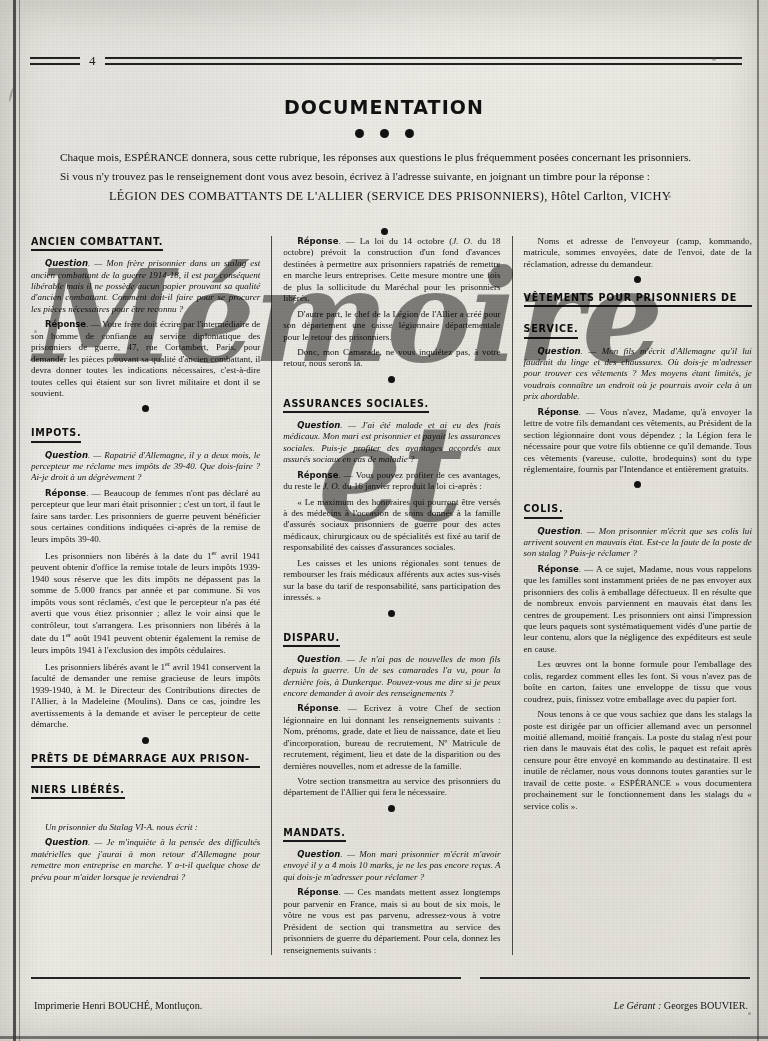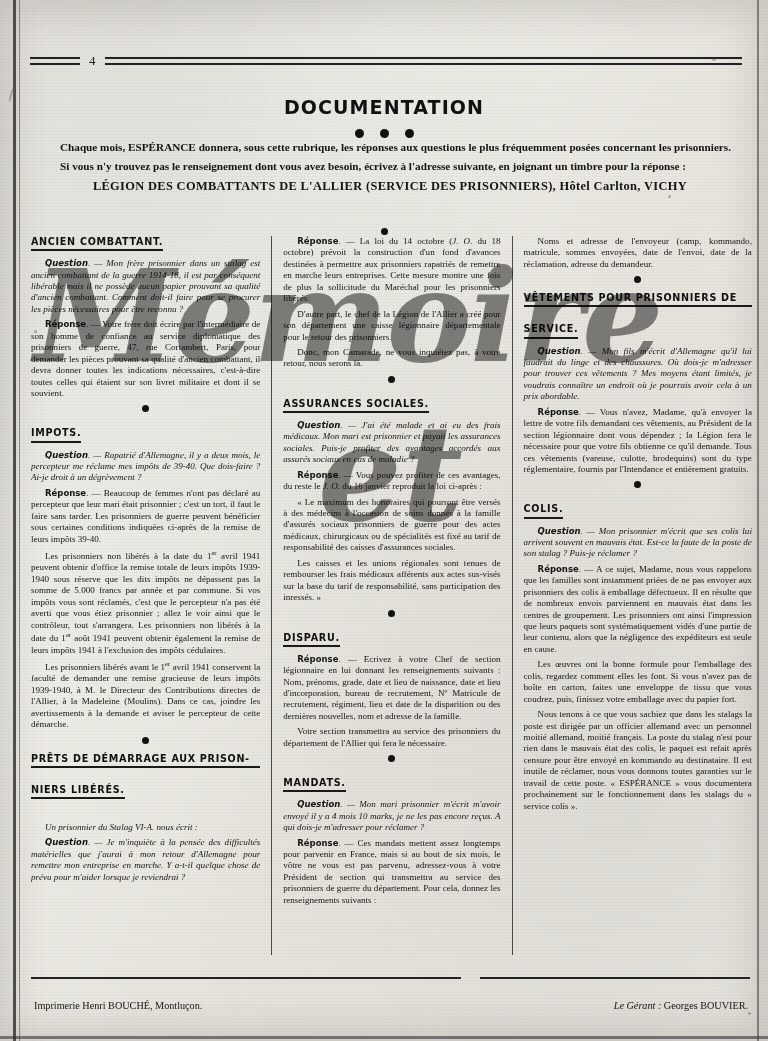--- a/index.html
+++ b/index.html
@@ -88,28 +88,27 @@
   }
   .dots-row span {
     display: inline-block;
     width: 9px; height: 9px;
     border-radius: 50%;
     background: #111;
     margin: 0 6px;
   }
   .intro {
     position: absolute;
-    top: 140px;
+    top: 150px;
     left: 34px;
     right: 22px;
     font-size: 11.2px;
     line-height: 1.42;
     text-align: justify;
     z-index: 3;
-    font-weight: bold;
   }
   .intro p { margin: 0 0 3px 0; text-indent: 26px; }
   .intro .addr {
     text-indent: 0;
     text-align: center;
     font-size: 12.4px;
     letter-spacing: .35px;
     margin-top: 2px;
   }
   .masthead-dot {
@@ -316,20 +315,21 @@
 
       <p class="qa"><span class="lbl">Réponse</span><span>. —  </span><span>Vous pouvez profiter de ces avantages, du reste le </span><em>J. O.</em><span> du 16 janvier reproduit la loi ci-après :</span></p>
 
       <p class="cont">« Le maximum des honoraires qui pourront être versés à des médecins à l'occasion de soins donnés à la famille d'assurés sociaux prisonniers de guerre pour des actes médicaux, chirurgicaux ou de spécialités est fixé au tarif de responsabilité des caisses d'assurances sociales.</p>
       <p class="cont">Les caisses et les unions régionales sont tenues de rembourser les frais médicaux afférents aux actes sus-visés sur la base du tarif de responsabilité, sans participation des inressés. »</p>
 
       <div class="bullet-sep"><i></i></div>
 
       <h2 class="sect">DISPARU.</h2>
 
+      <p class="qa q"><span class="lbl">Question</span><span>. —  </span><span>Je n'ai pas de nouvelles de mon fils depuis la guerre. Un de ses camarades l'a vu, pour la dernière fois, à Dunkerque. Pouvez-vous me dire si je peux encore demander à avoir des renseignements ?</span></p>
 
       <p class="qa"><span class="lbl">Réponse</span><span>. —  </span><span>Ecrivez à votre Chef de section légionnaire en lui donnant les renseignements suivants : Nom, prénoms, grade, date et lieu de naissance, date et lieu d'incorporation, bureau de recrutement, Nº Matricule de recrutement, régiment, lieu et date de la disparition ou des dernières nouvelles, nom et adresse de la famille.</span></p>
 
       <p class="cont">Votre section transmettra au service des prisonniers du département de l'Allier qui fera le nécessaire.</p>
 
       <div class="bullet-sep"><i></i></div>
 
       <h2 class="sect">MANDATS.</h2>
 
       <p class="qa q"><span class="lbl">Question</span><span>. —  </span><span>Mon mari prisonnier m'écrit m'avoir envoyé il y a 4 mois 10 marks, je ne les pas encore reçus. A qui dois-je m'adresser pour réclamer ?</span></p>

